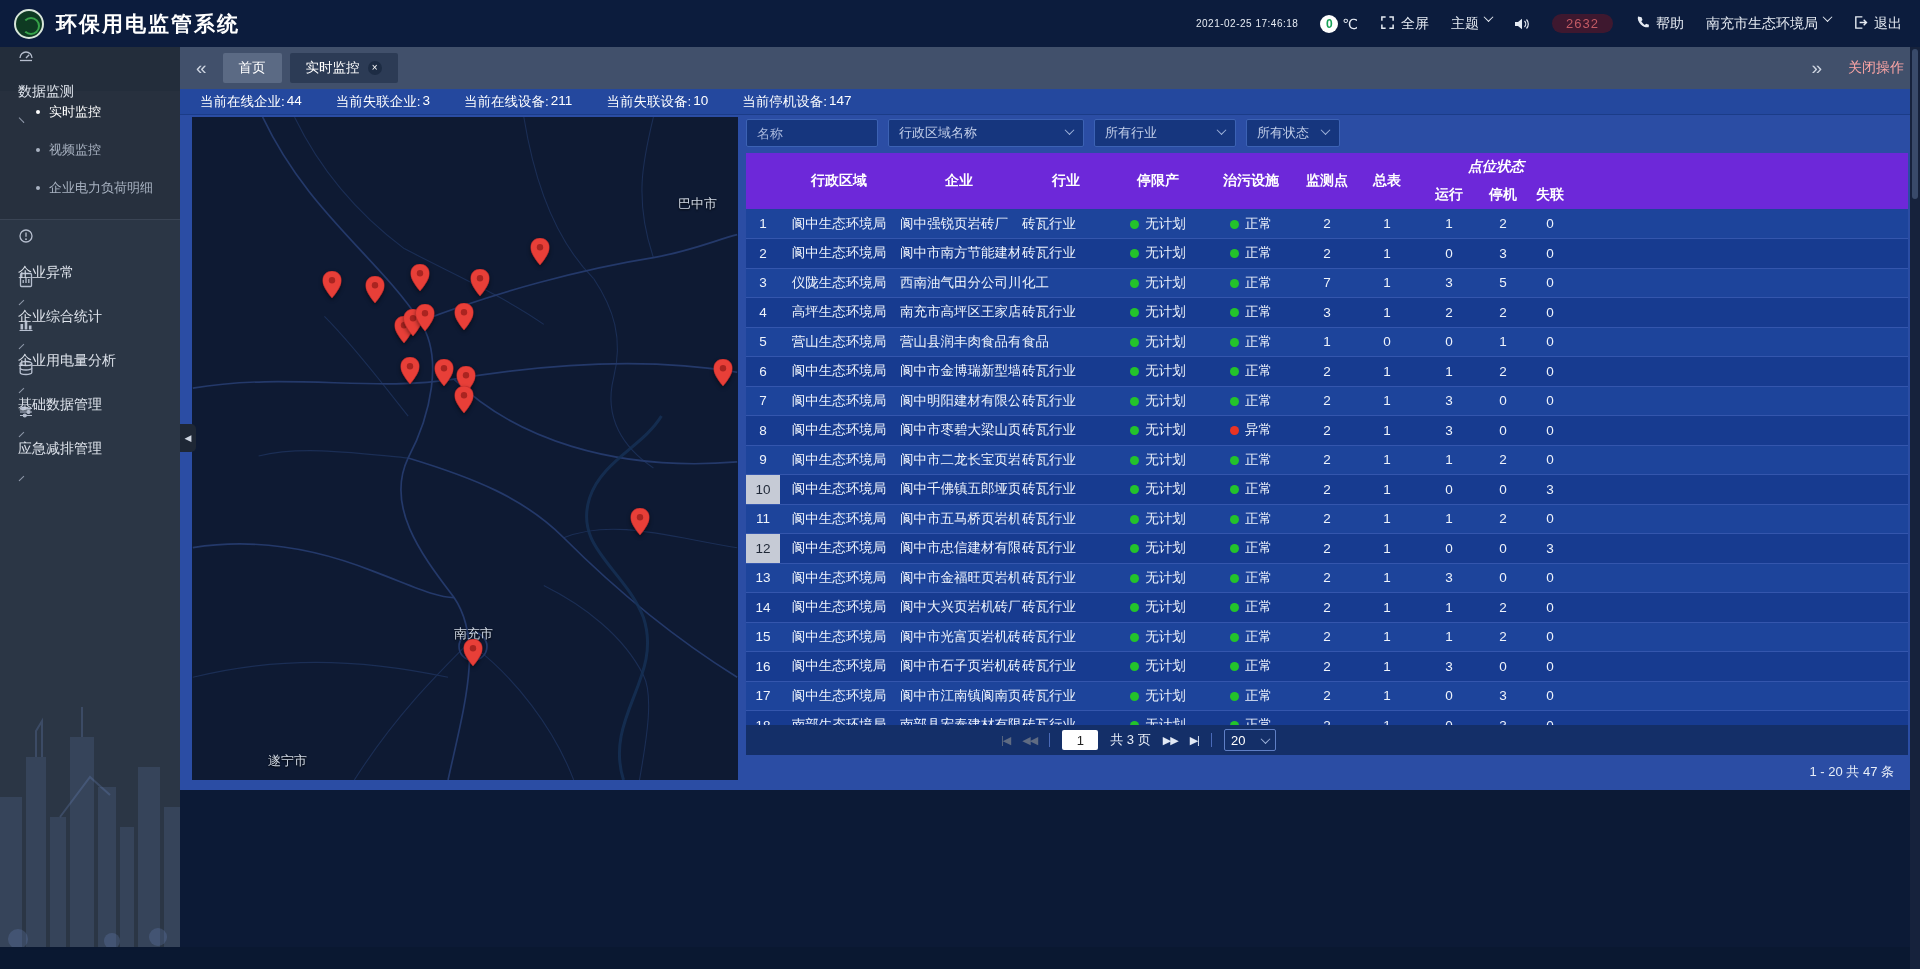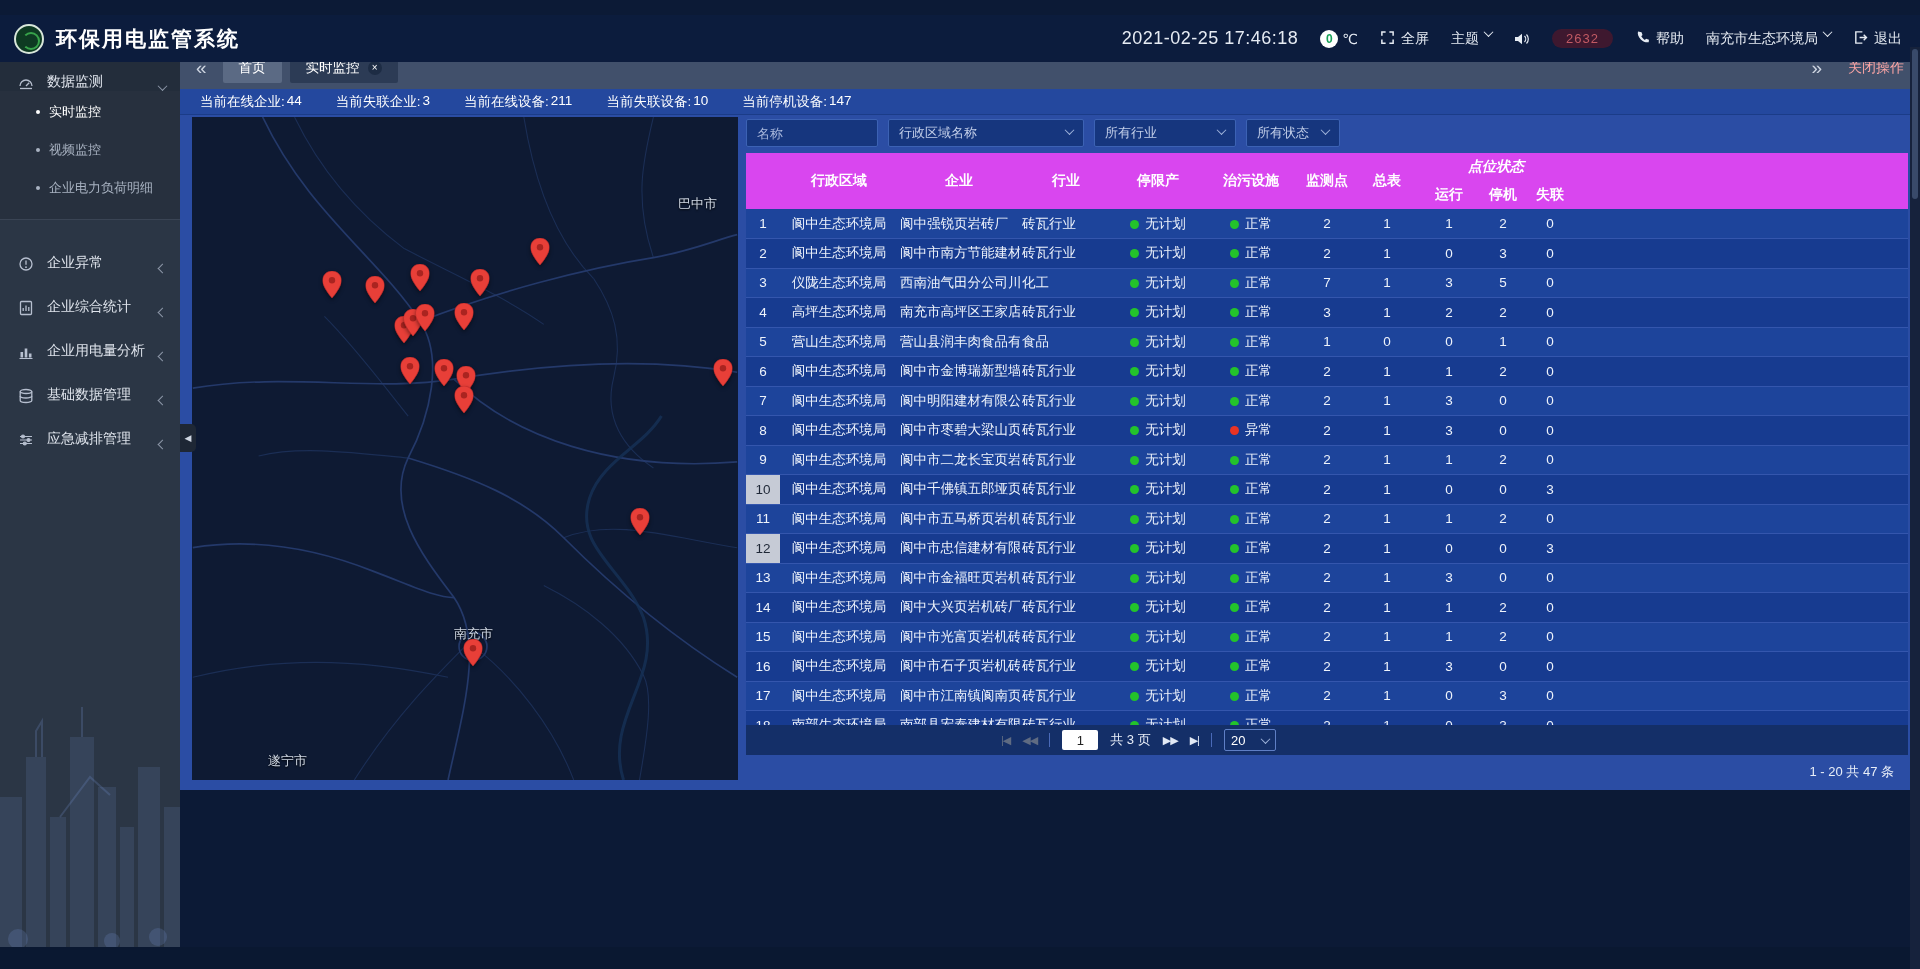--- a/index.html
+++ b/index.html
@@ -1,38 +1,38 @@
 <!DOCTYPE html>
 <html><head>
 <meta charset="utf-8">
 <style>
   * { margin:0; padding:0; box-sizing:border-box; }
   html,body { background:#0c1a36; }
   body { font-family:"Liberation Sans","DejaVu Sans",sans-serif; }
   .page { position:relative; width:1920px; height:969px; background:#0c1a36; overflow:hidden; color:#fff; }
 
   
-  .app-header { position:absolute; top:0; left:0; right:0; height:47px; background:#0c1c3d; display:flex; align-items:center; padding:0 18px 0 14px; z-index:30;margin-top:15px; }
+  .app-header { position:absolute; top:0; left:0; right:0; height:47px; background:#0c1c3d; display:flex; align-items:center; padding:0 18px 0 14px; z-index:30; }
   .logo { width:30px; height:30px; border-radius:50%; background:#0e3a22; border:2px solid #d8e6da; position:relative; flex:0 0 auto; }
   .logo::after { content:""; position:absolute; left:6px; top:6px; width:14px; height:14px; border-radius:50%; border:2px solid #37a34a; border-left-color:transparent; }
   .app-title { font-size:21px; font-weight:bold; letter-spacing:2px; margin-left:12px; color:#fff; }
   .header-right { margin-left:auto; display:flex; align-items:center; gap:22px; font-size:14px; color:#e6ebf3; }
-  .datetime { font-size:18px; letter-spacing:0.5px; }
+  .datetime { font-size:10px; letter-spacing:0.5px; }
   .temp { display:flex; align-items:center; gap:4px; }
   .temp-circle { width:18px; height:18px; border-radius:50%; background:#fff; color:#18a058; font-size:12px; font-weight:bold; display:flex; align-items:center; justify-content:center; }
   .hbtn { display:flex; align-items:flex-start; gap:6px; cursor:pointer; white-space:nowrap; }
   .hbtn svg { display:block; }
   .chev { display:inline-block; width:7px; height:7px; border-right:1.5px solid currentColor; border-bottom:1.5px solid currentColor; }
   .chev.down { transform:rotate(45deg) translate(-1px,-1px); }
   .chev.left { transform:rotate(135deg); }
   .notice-badge { background:rgba(96,22,38,0.6); color:#c25a64; border-radius:10px; padding:2px 14px; font-size:13px; letter-spacing:1px; }
 
   
   .sidebar { position:absolute; top:47px; left:0; width:180px; height:900px; background:#2b3645; z-index:20; overflow:hidden; }
-  .side-group { height:44px; display:flex; align-items:flex-end; padding:0 14px 0 18px; gap:13px; font-size:14px; color:#dfe4ec; cursor:pointer; }
+  .side-group { height:44px; display:flex; align-items:flex-start; padding:0 14px 0 18px; gap:20px; font-size:14px; color:#dfe4ec; cursor:pointer;flex-direction:column; }
   .side-group.active-group { background:#232d3b; }
   .side-icon { width:16px; height:16px; flex:0 0 auto; opacity:0.9; }
   .side-label { flex:1; }
   .side-caret { color:#8d97a8; }
   .side-sub { padding:2px 0 12px; border-bottom:1px solid #3a4454; margin-bottom:8px; background:#27303e; }
   .side-sub-item { height:38px; display:flex; align-items:center; padding-left:36px; gap:9px; font-size:13px; color:#a9b3c2; cursor:pointer; }
   .side-sub-item.active { color:#ffffff; }
   .bullet { width:4px; height:4px; border-radius:50%; background:currentColor; }
   .skyline { position:absolute; bottom:0; left:0; }
 
@@ -64,21 +64,21 @@
   .filters { display:flex; gap:10px; height:28px; margin:2px 0 6px; }
   .f-box { background:#16367e; border:1px solid #3c62b4; height:28px; display:flex; align-items:center; padding:0 10px; font-size:13px; color:#c3cfe9; border-radius:2px; }
   .f-input { width:132px; background:#16367e; border:1px solid #3c62b4; color:#e6ecf8; padding:0 10px; font-size:13px; border-radius:2px; font-family:inherit; }
   .f-input::placeholder { color:#a9b8dc; }
   .f-select { justify-content:space-between; cursor:pointer; }
   .f-select .chev { color:#9fb3da; margin-left:12px; margin-top:-3px; }
   .f-region { width:196px; } .f-industry { width:142px; } .f-status { width:94px; }
 
   .table-wrap { height:572px; overflow:hidden; }
   table.data { width:100%; border-collapse:collapse; table-layout:fixed; }
-  thead th { background:#d946ef; color:#ffffff; font-size:14px; font-weight:bold; }
+  thead th { background:#6d28d9; color:#ffffff; font-size:14px; font-weight:bold; }
   thead tr.h1 th { height:28px; }
   thead tr.h2 th { height:28px; }
   th.group-h { font-style:italic; }
   tbody tr { height:29.5px; }
   tbody tr:nth-child(odd) { background:#1d449b; }
   tbody tr:nth-child(even) { background:#173b90; }
   tbody td { color:#eef3fb; font-size:13.5px; text-align:center; white-space:nowrap; overflow:hidden; border-bottom:1px solid rgba(120,160,240,0.12); padding:0 3px; }
   td.c-company, td.c-industry { text-align:left; padding-left:2px; }
   td.c-idx.hl { background:#c6cbd6; color:#1e2736; }
   .dot { display:inline-block; width:9px; height:9px; border-radius:50%; margin-right:6px; vertical-align:-1px; }

